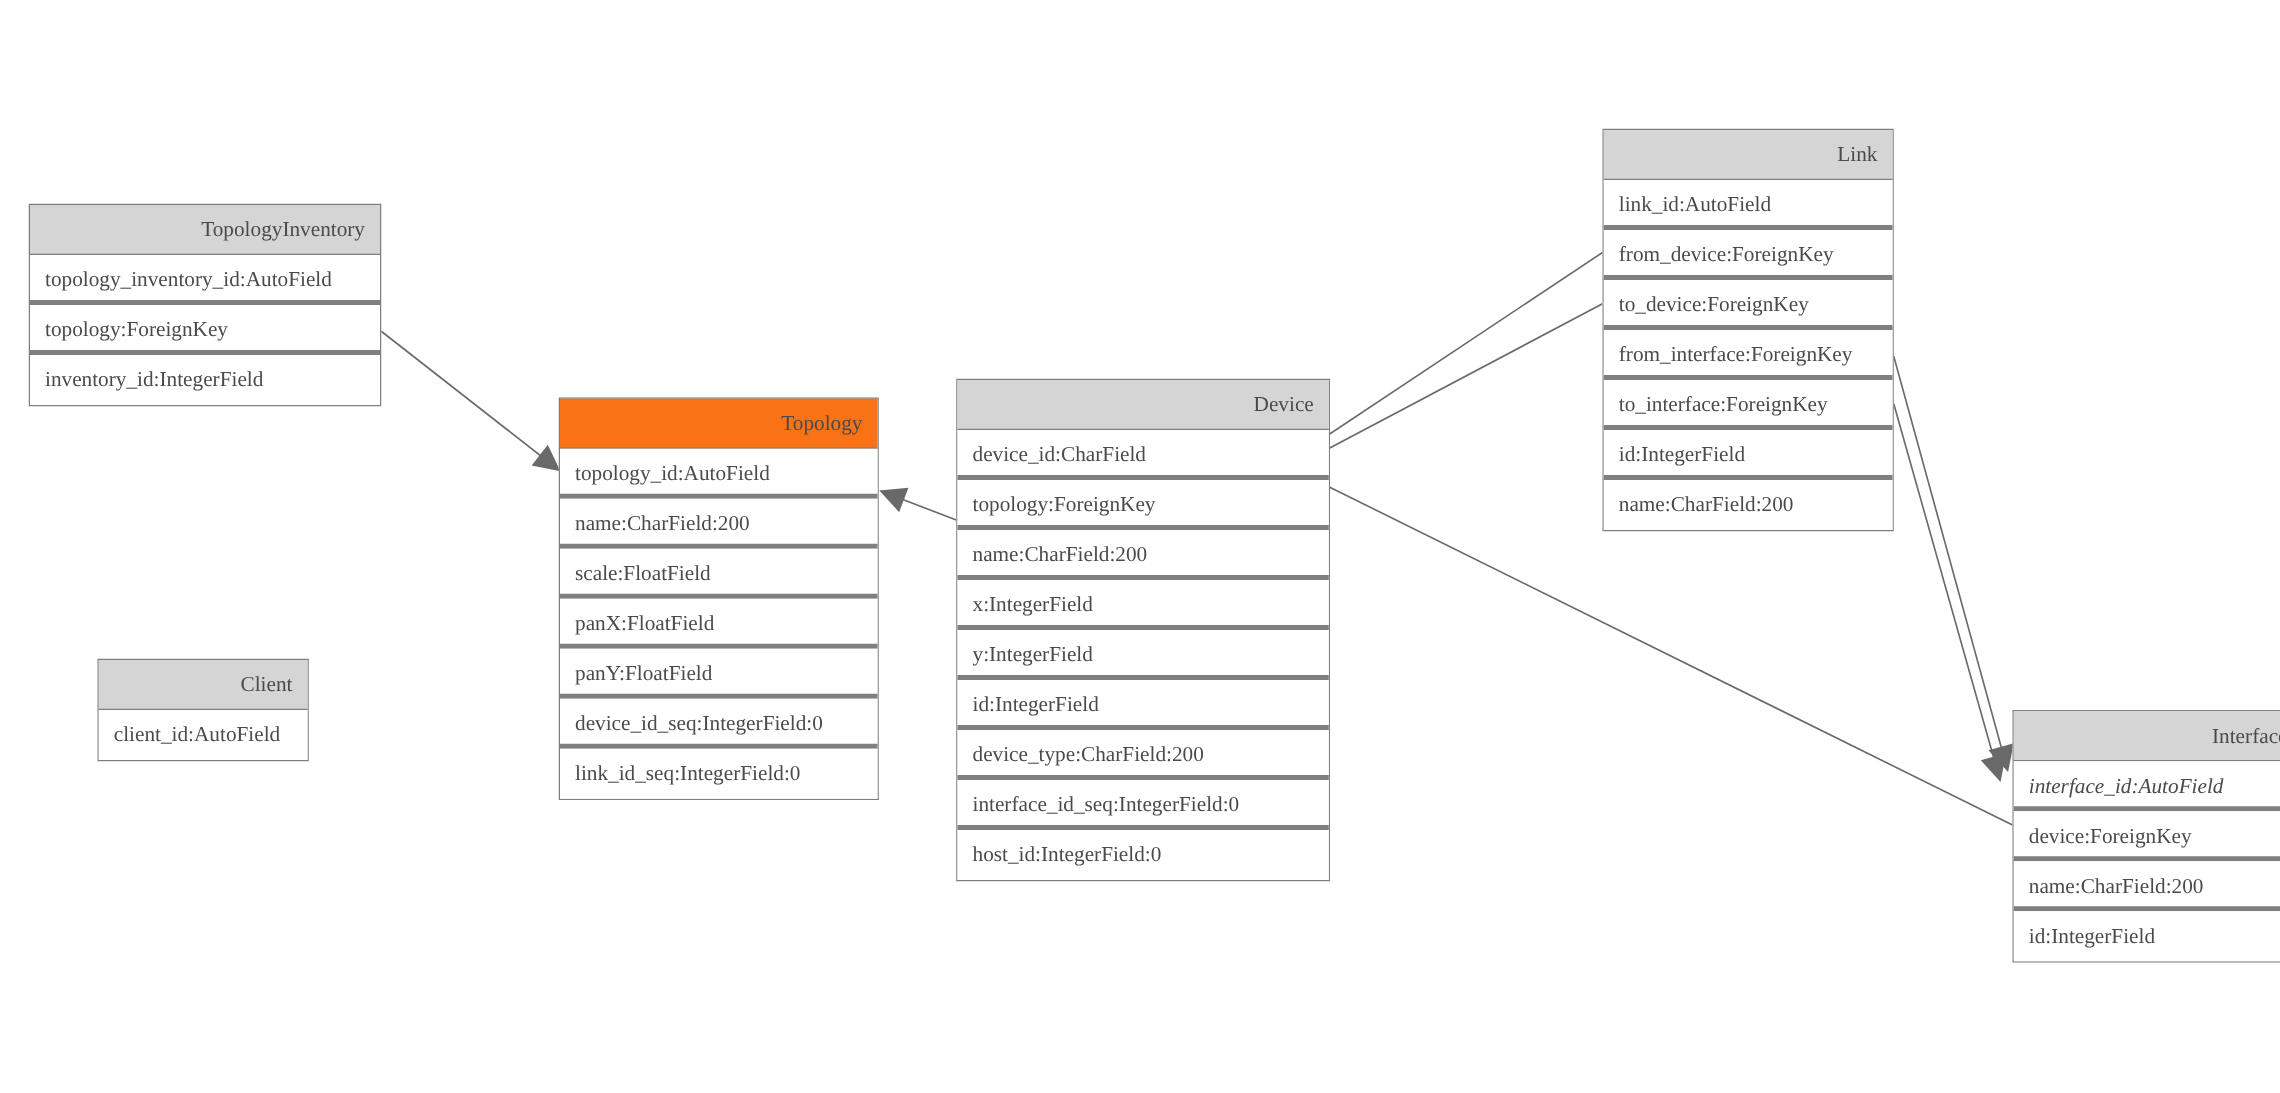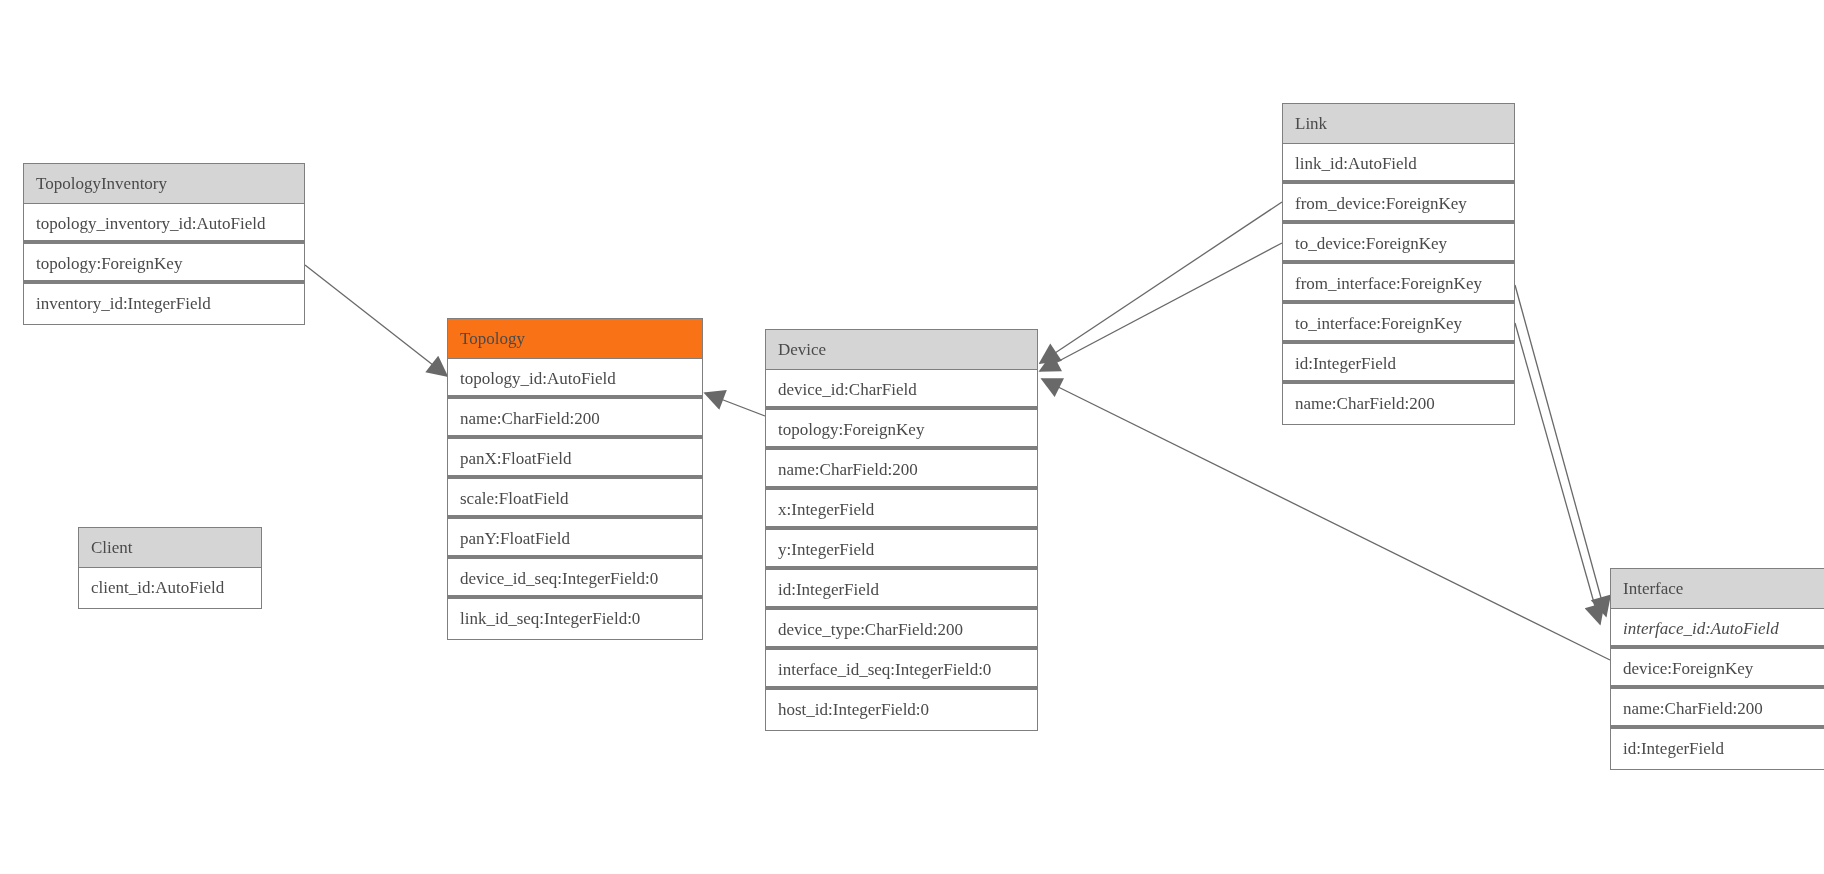--- a/index.html
+++ b/index.html
@@ -40,20 +40,21 @@
   .entity-header {
     box-sizing: border-box;
     height: 40px;
     line-height: 39px;
     padding: 0 12px;
     background: #d5d5d5;
     border-bottom: 1px solid #7f7f7f;
     color: #4a4a4a;
     font-size: 17px;
     white-space: nowrap;
+    text-align: right;
   }
   .entity-field {
     box-sizing: border-box;
     height: 40px;
     line-height: 39px;
     padding: 0 12px;
     border-bottom: 4px solid #a3a3a3;
     color: #4a4a4a;
     font-size: 17px;
     white-space: nowrap;
@@ -87,31 +88,31 @@
       <div class="entity" style="left: 23px; top: 163px; width: 282px; border-color: rgb(127, 127, 127);">
         <div class="entity-header" style="background: rgb(213, 213, 213); color: rgb(74, 74, 74); border-color: rgb(127, 127, 127);">TopologyInventory</div>
         <div class="entity-field" style="color: rgb(74, 74, 74); border-color: rgb(127, 127, 127);">topology_inventory_id:AutoField</div>
         <div class="entity-field" style="color: rgb(74, 74, 74); border-color: rgb(127, 127, 127);">topology:ForeignKey</div>
         <div class="entity-field" style="color: rgb(74, 74, 74); border-color: rgb(127, 127, 127);">inventory_id:IntegerField</div>
       </div>
       <div class="entity" style="left: 447px; top: 318px; width: 256px; border-color: rgb(127, 127, 127);">
         <div class="entity-header" style="background: #f97316; color: rgb(74, 74, 74); border-color: rgb(127, 127, 127);">Topology</div>
         <div class="entity-field" style="color: rgb(74, 74, 74); border-color: rgb(127, 127, 127);">topology_id:AutoField</div>
         <div class="entity-field" style="color: rgb(74, 74, 74); border-color: rgb(127, 127, 127);">name:CharField:200</div>
+        <div class="entity-field" style="color: rgb(74, 74, 74); border-color: rgb(127, 127, 127);">scale:FloatField</div>
         <div class="entity-field" style="color: rgb(74, 74, 74); border-color: rgb(127, 127, 127);">panX:FloatField</div>
-        <div class="entity-field" style="color: rgb(74, 74, 74); border-color: rgb(127, 127, 127);">scale:FloatField</div>
         <div class="entity-field" style="color: rgb(74, 74, 74); border-color: rgb(127, 127, 127);">panY:FloatField</div>
         <div class="entity-field" style="color: rgb(74, 74, 74); border-color: rgb(127, 127, 127);">device_id_seq:IntegerField:0</div>
         <div class="entity-field" style="color: rgb(74, 74, 74); border-color: rgb(127, 127, 127);">link_id_seq:IntegerField:0</div>
       </div>
-      <div class="entity" style="left: 78px; top: 527px; width: 184px; border-color: rgb(127, 127, 127);">
+      <div class="entity" style="left: 78px; top: 527px; width: 169px; border-color: rgb(127, 127, 127);">
         <div class="entity-header" style="background: rgb(213, 213, 213); color: rgb(74, 74, 74); border-color: rgb(127, 127, 127);">Client</div>
         <div class="entity-field" style="color: rgb(74, 74, 74); border-color: rgb(127, 127, 127);">client_id:AutoField</div>
       </div>
-      <div class="entity" style="left: 765px; top: 329px; width: 273px; border-color: rgb(127, 127, 127);">
+      <div class="entity" style="left: 765px; top: 303px; width: 299px; border-color: rgb(127, 127, 127);">
         <div class="entity-header" style="background: rgb(213, 213, 213); color: rgb(74, 74, 74); border-color: rgb(127, 127, 127);">Device</div>
         <div class="entity-field" style="color: rgb(74, 74, 74); border-color: rgb(127, 127, 127);">device_id:CharField</div>
         <div class="entity-field" style="color: rgb(74, 74, 74); border-color: rgb(127, 127, 127);">topology:ForeignKey</div>
         <div class="entity-field" style="color: rgb(74, 74, 74); border-color: rgb(127, 127, 127);">name:CharField:200</div>
         <div class="entity-field" style="color: rgb(74, 74, 74); border-color: rgb(127, 127, 127);">x:IntegerField</div>
         <div class="entity-field" style="color: rgb(74, 74, 74); border-color: rgb(127, 127, 127);">y:IntegerField</div>
         <div class="entity-field" style="color: rgb(74, 74, 74); border-color: rgb(127, 127, 127);">id:IntegerField</div>
         <div class="entity-field" style="color: rgb(74, 74, 74); border-color: rgb(127, 127, 127);">device_type:CharField:200</div>
         <div class="entity-field" style="color: rgb(74, 74, 74); border-color: rgb(127, 127, 127);">interface_id_seq:IntegerField:0</div>
         <div class="entity-field" style="color: rgb(74, 74, 74); border-color: rgb(127, 127, 127);">host_id:IntegerField:0</div>

